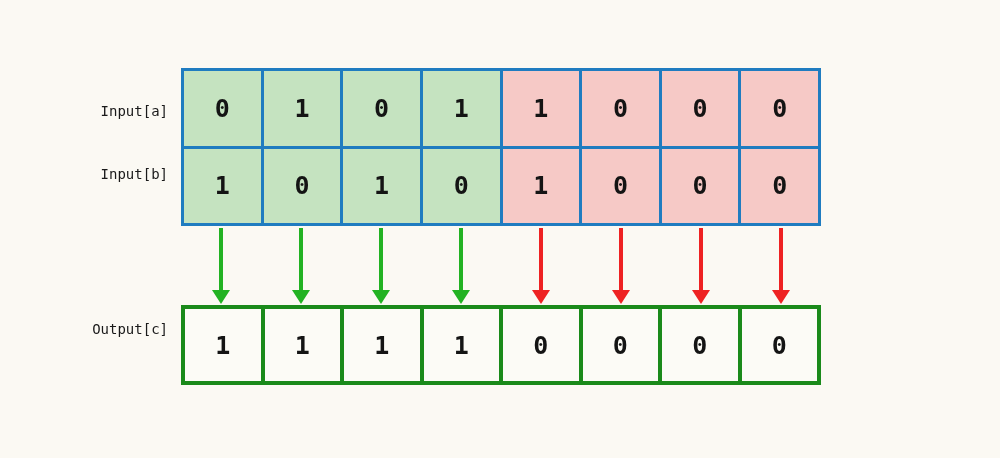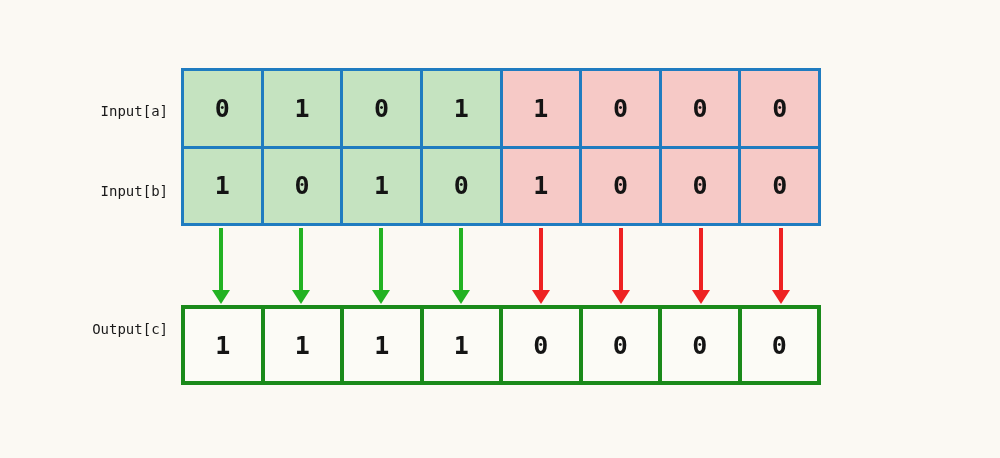--- a/index.html
+++ b/index.html
@@ -120,21 +120,21 @@
 </style>
 </head>
 <body>
 
 <div id="diagram">
 
   <div class="label-wrap" style="top:96px;">
     <span class="row-label" style="position:static;width:auto;">Input[a]</span>
   </div>
 
-  <div class="label-wrap" style="top:176px;">
+  <div class="label-wrap" style="top:159px;">
     <span class="row-label" style="position:static;width:auto;">Input[b]</span>
   </div>
 
   <div class="label-wrap" style="top:314px;">
     <span class="row-label" style="position:static;width:auto;">Output[c]</span>
   </div>
 
   <div class="input-grid">
     <div class="grid-row row-a" id="row-a">
         <div class="cell green">0</div>

